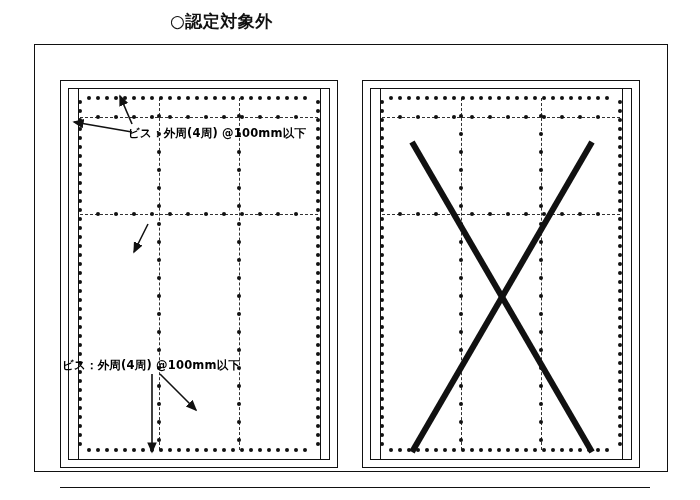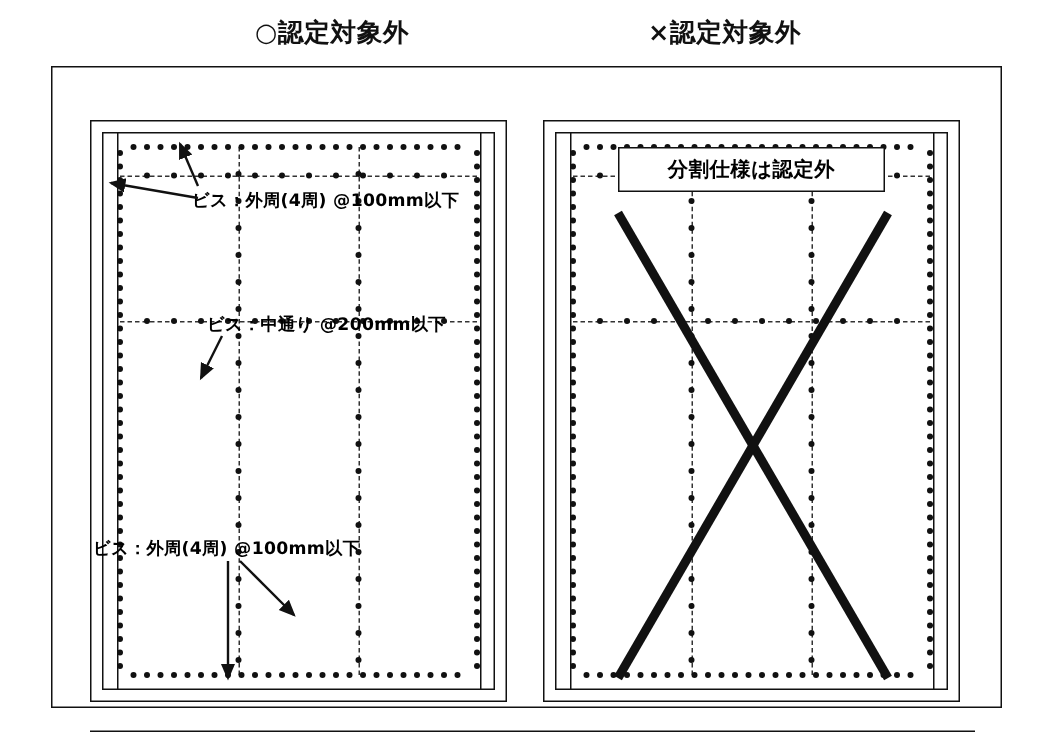--- a/index.html
+++ b/index.html
@@ -138,21 +138,20 @@
     height: 500px;
     pointer-events: none;
   }
 </style>
 </head>
 <body>
 
 <div class="stage">
 
   <div class="heading" id="heading-ok">○認定対象外</div>
-  <div class="heading" id="heading-ng">×認定対象外</div>
 
   <div class="outer-frame"></div>
   <div class="bottom-rule"></div>
 
   <div class="panel" id="panel-ok">
     <div class="panel-edge"></div>
     <div class="panel-edge inner"></div>
     <div class="stile" style="left:18px;"></div>
     <div class="stile" style="left:260px;"></div>
   </div>
@@ -549,26 +548,22 @@
       <div class="dot" style="left: 542px; top: 115.36px;"></div>
       <div class="dot" style="left: 560px; top: 212.16px;"></div>
       <div class="dot" style="left: 560px; top: 115.36px;"></div>
       <div class="dot" style="left: 578px; top: 212.16px;"></div>
       <div class="dot" style="left: 578px; top: 115.36px;"></div>
       <div class="dot" style="left: 596px; top: 212.16px;"></div>
       <div class="dot" style="left: 596px; top: 115.36px;"></div>
     </div>
 
   <div class="annot" id="annot-top-ok">ビス：外周(4周)  @100mm以下</div>
-  <div class="annot" id="annot-mid-ok">ビス：中通り  @200mm以下</div>
   <div class="annot" id="annot-bot-ok">ビス：外周(4周)  @100mm以下</div>
 
-  <div class="callout-box">
-    <span>分割仕様は認定外</span>
-  </div>
 
   <svg class="overlay">
     <defs>
       <marker id="arrowhead" markerWidth="8" markerHeight="8" refX="6" refY="3" orient="auto">
         <polygon points="0 0, 7 3, 0 6" fill="#111"></polygon>
       </marker>
     </defs>
 
     <line x1="132" y1="124" x2="120" y2="96" stroke="#111" stroke-width="1.6" marker-end="url(#arrowhead)"></line>
     <line x1="132" y1="132" x2="74" y2="122" stroke="#111" stroke-width="1.6" marker-end="url(#arrowhead)"></line>

